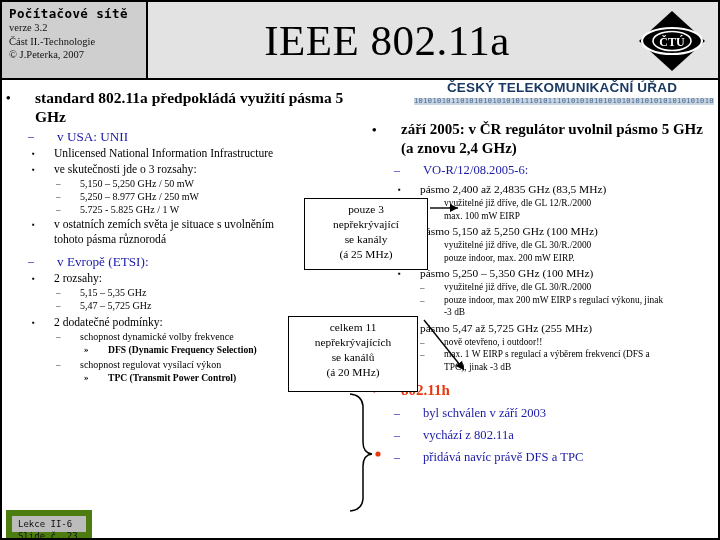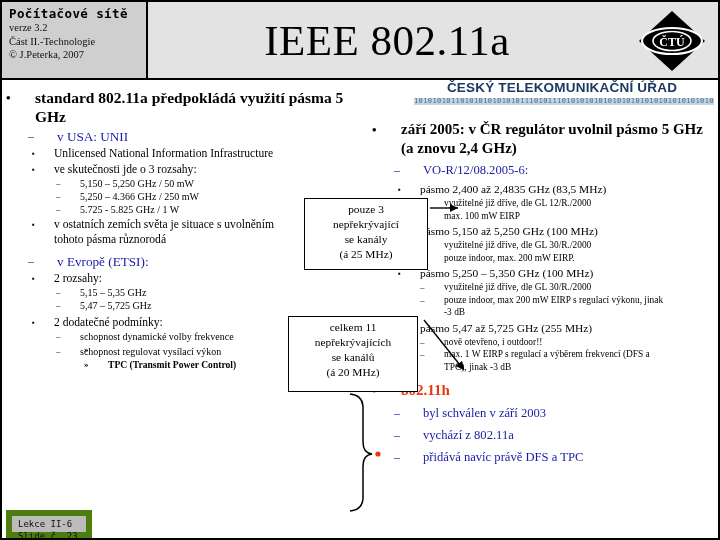--- a/index.html
+++ b/index.html
@@ -139,21 +139,21 @@
         <span class="bul">▪</span>
         <span>ve skutečnosti jde o 3 rozsahy:</span>
       </li>
 
       <li class="item l4 ind4" style="margin-left:50px;">
         <span class="bul">–</span>
         <span>5,150 – 5,250 GHz / 50 mW</span>
       </li>
       <li class="item l4 ind4" style="margin-left:50px;">
         <span class="bul">–</span>
-        <span>5,250 – 4.366 GHz / 250 mW</span>
+        <span>5,250 – 8.977 GHz / 250 mW</span>
       </li>
       <li class="item l4 ind4" style="margin-left:50px;">
         <span class="bul">–</span>
         <span>5.725 - 5.825 GHz / 1 W</span>
       </li>
 
       <li class="item l3 ind3" style="width:250px;">
         <span class="bul">▪</span>
         <span>v ostatních zemích světa je situace s uvolněním tohoto pásma různorodá</span>
       </li>
@@ -180,20 +180,21 @@
         <span class="bul">▪</span>
         <span>2 dodatečné podmínky:</span>
       </li>
 
       <li class="item l4 ind4" style="margin-left:50px;">
         <span class="bul">–</span>
         <span>schopnost dynamické volby frekvence</span>
       </li>
       <li class="item l5" style="margin-left:78px;">
         <span class="bul">»</span>
+        <span>DFS (Dynamic Frequency Selection)</span>
       </li>
       <li class="item l4 ind4" style="margin-left:50px;margin-top:2px;">
         <span class="bul">–</span>
         <span>schopnost regulovat vysílací výkon</span>
       </li>
       <li class="item l5" style="margin-left:78px;">
         <span class="bul">»</span>
         <span>TPC (Transmit Power Control)</span>
       </li>
 

